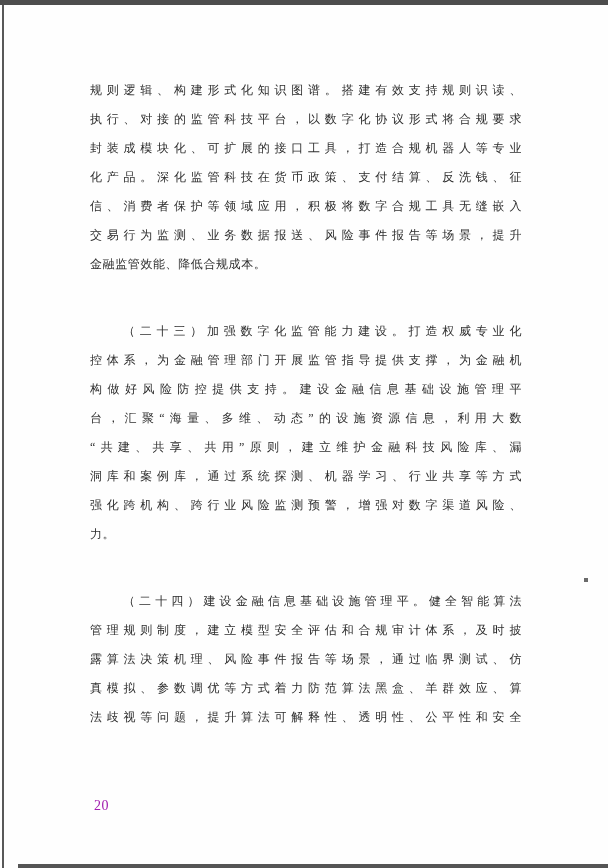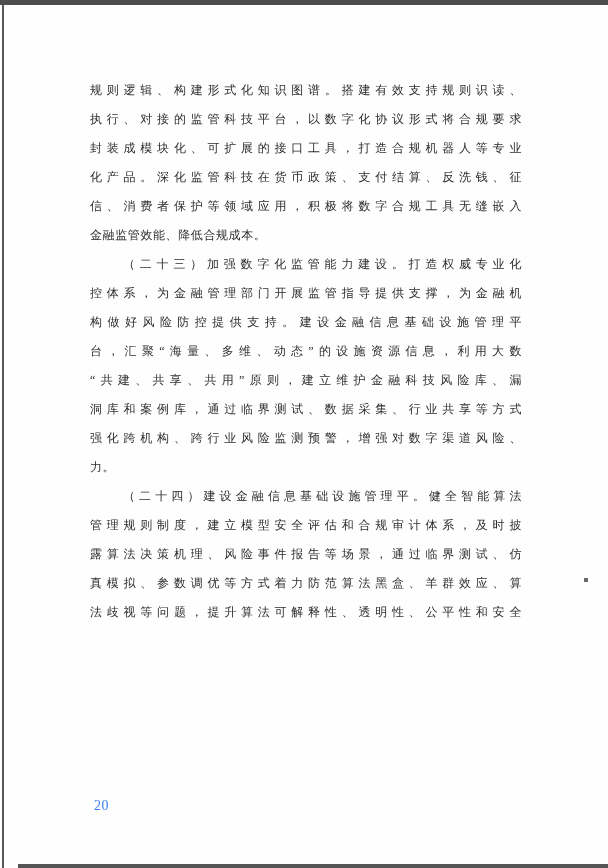--- a/index.html
+++ b/index.html
@@ -50,27 +50,28 @@
   }
   .line.just {
     white-space: normal;
     text-align: justify;
     text-align-last: justify;
     text-justify: inter-character;
   }
   .line.indent {
     padding-left: 33px;
     box-sizing: border-box;
+    margin-top: 38px;
   }
   .page-number {
     position: absolute;
     top: 798px;
     left: 94px;
     font-size: 14px;
-    color: #3b82f6;
+    color: #a21caf;
     letter-spacing: 0.5px;
   }
   .speck {
     position: absolute;
     left: 584px;
     top: 578px;
     width: 4px;
     height: 4px;
     background: #6a6a6a;
   }
@@ -82,27 +83,28 @@
   <div class="edge-top"></div>
   <div class="edge-left"></div>
   <div class="edge-bottom"></div>
 
   <div class="text-block">
       <div class="line just">规则逻辑、构建形式化知识图谱。搭建有效支持规则识读、</div>
       <div class="line just">执行、对接的监管科技平台，以数字化协议形式将合规要求</div>
       <div class="line just">封装成模块化、可扩展的接口工具，打造合规机器人等专业</div>
       <div class="line just">化产品。深化监管科技在货币政策、支付结算、反洗钱、征</div>
       <div class="line just">信、消费者保护等领域应用，积极将数字合规工具无缝嵌入</div>
+      <div class="line just">交易行为监测、业务数据报送、风险事件报告等场景，提升</div>
       <div class="line">金融监管效能、降低合规成本。</div>
       <div class="line indent just">（二十三）加强数字化监管能力建设。打造权威专业化</div>
       <div class="line just">控体系，为金融管理部门开展监管指导提供支撑，为金融机</div>
       <div class="line just">构做好风险防控提供支持。建设金融信息基础设施管理平</div>
       <div class="line just">台，汇聚“海量、多维、动态”的设施资源信息，利用大数</div>
       <div class="line just">“共建、共享、共用”原则，建立维护金融科技风险库、漏</div>
-      <div class="line just">洞库和案例库，通过临界测试、数据采集、行业共享等方式</div>
+      <div class="line just">洞库和案例库，通过系统探测、机器学习、行业共享等方式</div>
       <div class="line just">强化跨机构、跨行业风险监测预警，增强对数字渠道风险、</div>
       <div class="line">力。</div>
       <div class="line indent just">（二十四）建设金融信息基础设施管理平。健全智能算法</div>
       <div class="line just">管理规则制度，建立模型安全评估和合规审计体系，及时披</div>
       <div class="line just">露算法决策机理、风险事件报告等场景，通过临界测试、仿</div>
       <div class="line just">真模拟、参数调优等方式着力防范算法黑盒、羊群效应、算</div>
       <div class="line just">法歧视等问题，提升算法可解释性、透明性、公平性和安全</div>
     </div>
 
   <div class="page-number">20</div>

